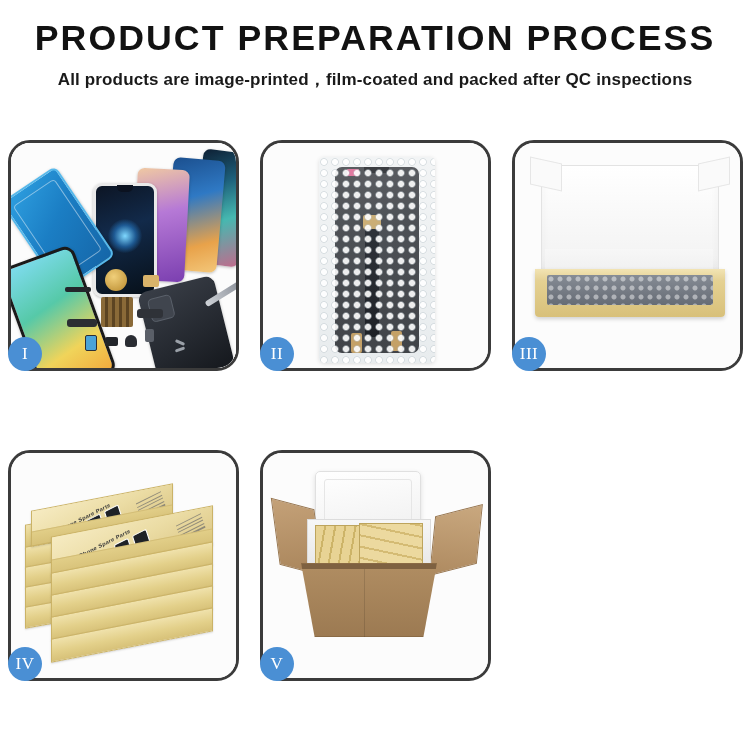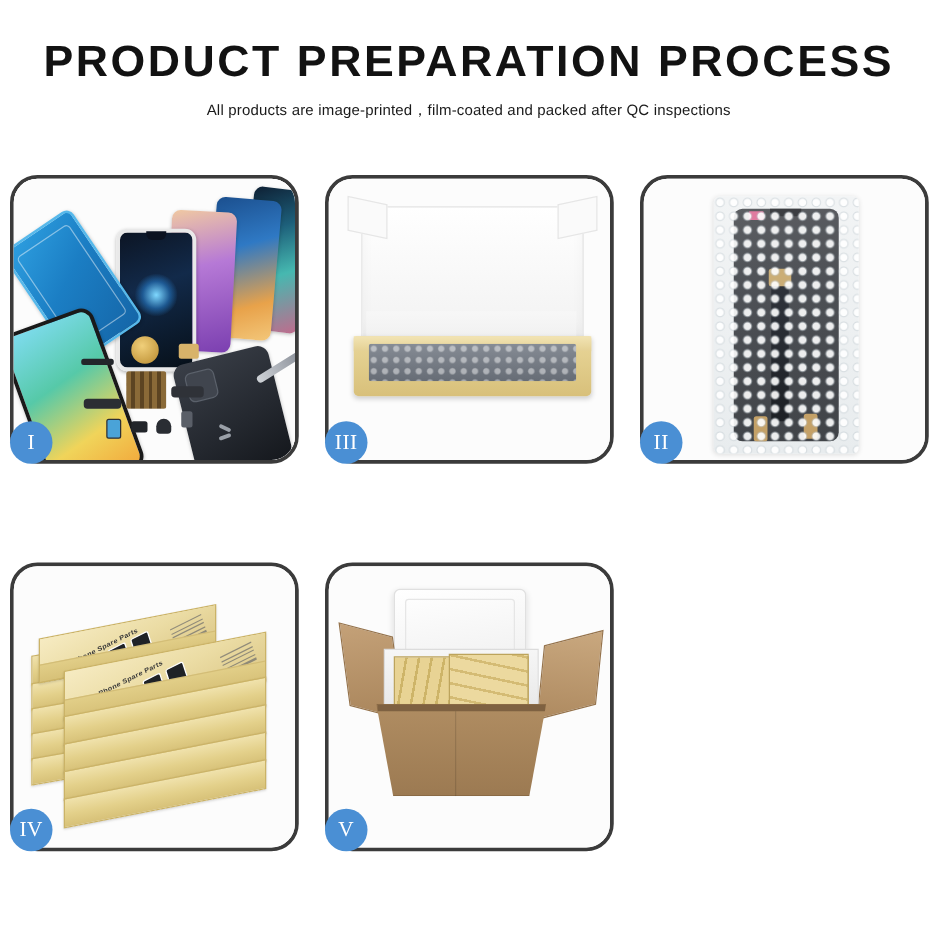--- a/index.html
+++ b/index.html
@@ -6,34 +6,34 @@
   body{
     width:750px;height:750px;
     background:#ffffff;
     font-family:"Liberation Sans","DejaVu Sans",sans-serif;
     overflow:hidden;
     position:relative;
   }
   .page{width:750px;height:750px;position:relative;}
 
   
-  .header{padding-top:32px;text-align:center;}
+  .header{padding-top:20px;text-align:center;}
   .title{
     font-size:35px;
     font-weight:600;
     letter-spacing:2.0px;
     color:#121212;
     line-height:1.05;
     transform:scaleX(1.02);
     white-space:nowrap;
   }
   .subtitle{
     margin-top:11px;
-    font-size:12px;
-    font-weight:400;
+    font-size:17px;
+    font-weight:700;
     letter-spacing:0.15px;
     color:#1a1a1a;
     white-space:nowrap;
   }
 
   
   .grid{
     position:absolute;
     left:8px; top:140px;
     width:734px;
@@ -393,44 +393,44 @@
           </div>
           <div class="tool"></div>
         </div>
       </div>
       <div class="badge">I</div>
     </div>
 
     <div class="panel">
       <div class="panel-inner">
         <div class="scene">
-          <div class="box3-lid"></div>
-          <div class="box3-foam"></div>
-          <div class="box3-tray">
-            <div class="box3-tray-inner"></div>
-          </div>
-        </div>
-      </div>
-      <div class="badge">III</div>
-    </div>
-
-    <div class="panel">
-      <div class="panel-inner">
-        <div class="scene">
           <div class="bubblebag">
             <div class="lcd"></div>
             <div class="flexstrip"></div>
             <div class="goldtab l"></div>
             <div class="goldtab r"></div>
             <div class="pinklabel"></div>
             <div class="bubbles"></div>
           </div>
         </div>
       </div>
       <div class="badge">II</div>
+    </div>
+
+    <div class="panel">
+      <div class="panel-inner">
+        <div class="scene">
+          <div class="box3-lid"></div>
+          <div class="box3-foam"></div>
+          <div class="box3-tray">
+            <div class="box3-tray-inner"></div>
+          </div>
+        </div>
+      </div>
+      <div class="badge">III</div>
     </div>
 
     <div class="panel">
       <div class="panel-inner">
         <div class="scene">
           <div class="stack">
             <div class="sbox sb-back"></div>
             <div class="sbox sb-b2"></div>
             <div class="sbox sb-b3"></div>
             <div class="sbox sb-b4"></div>

